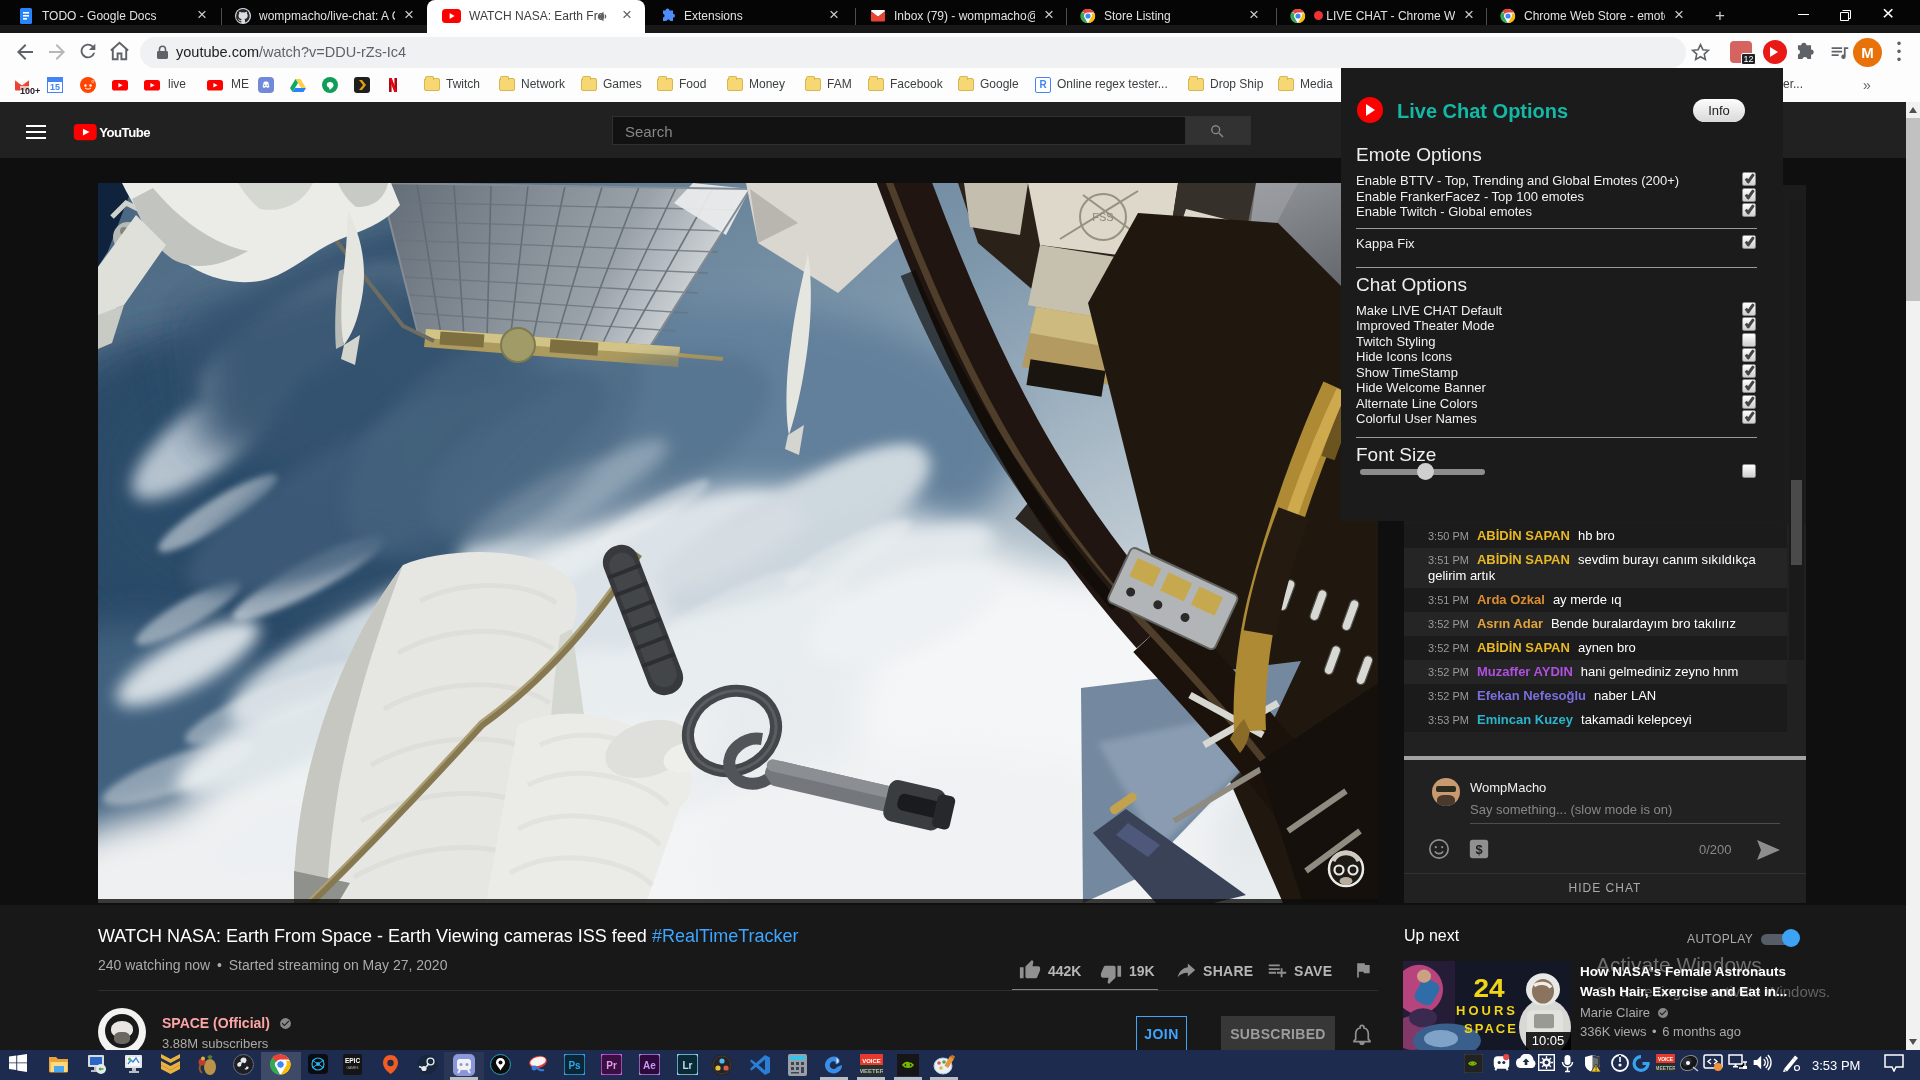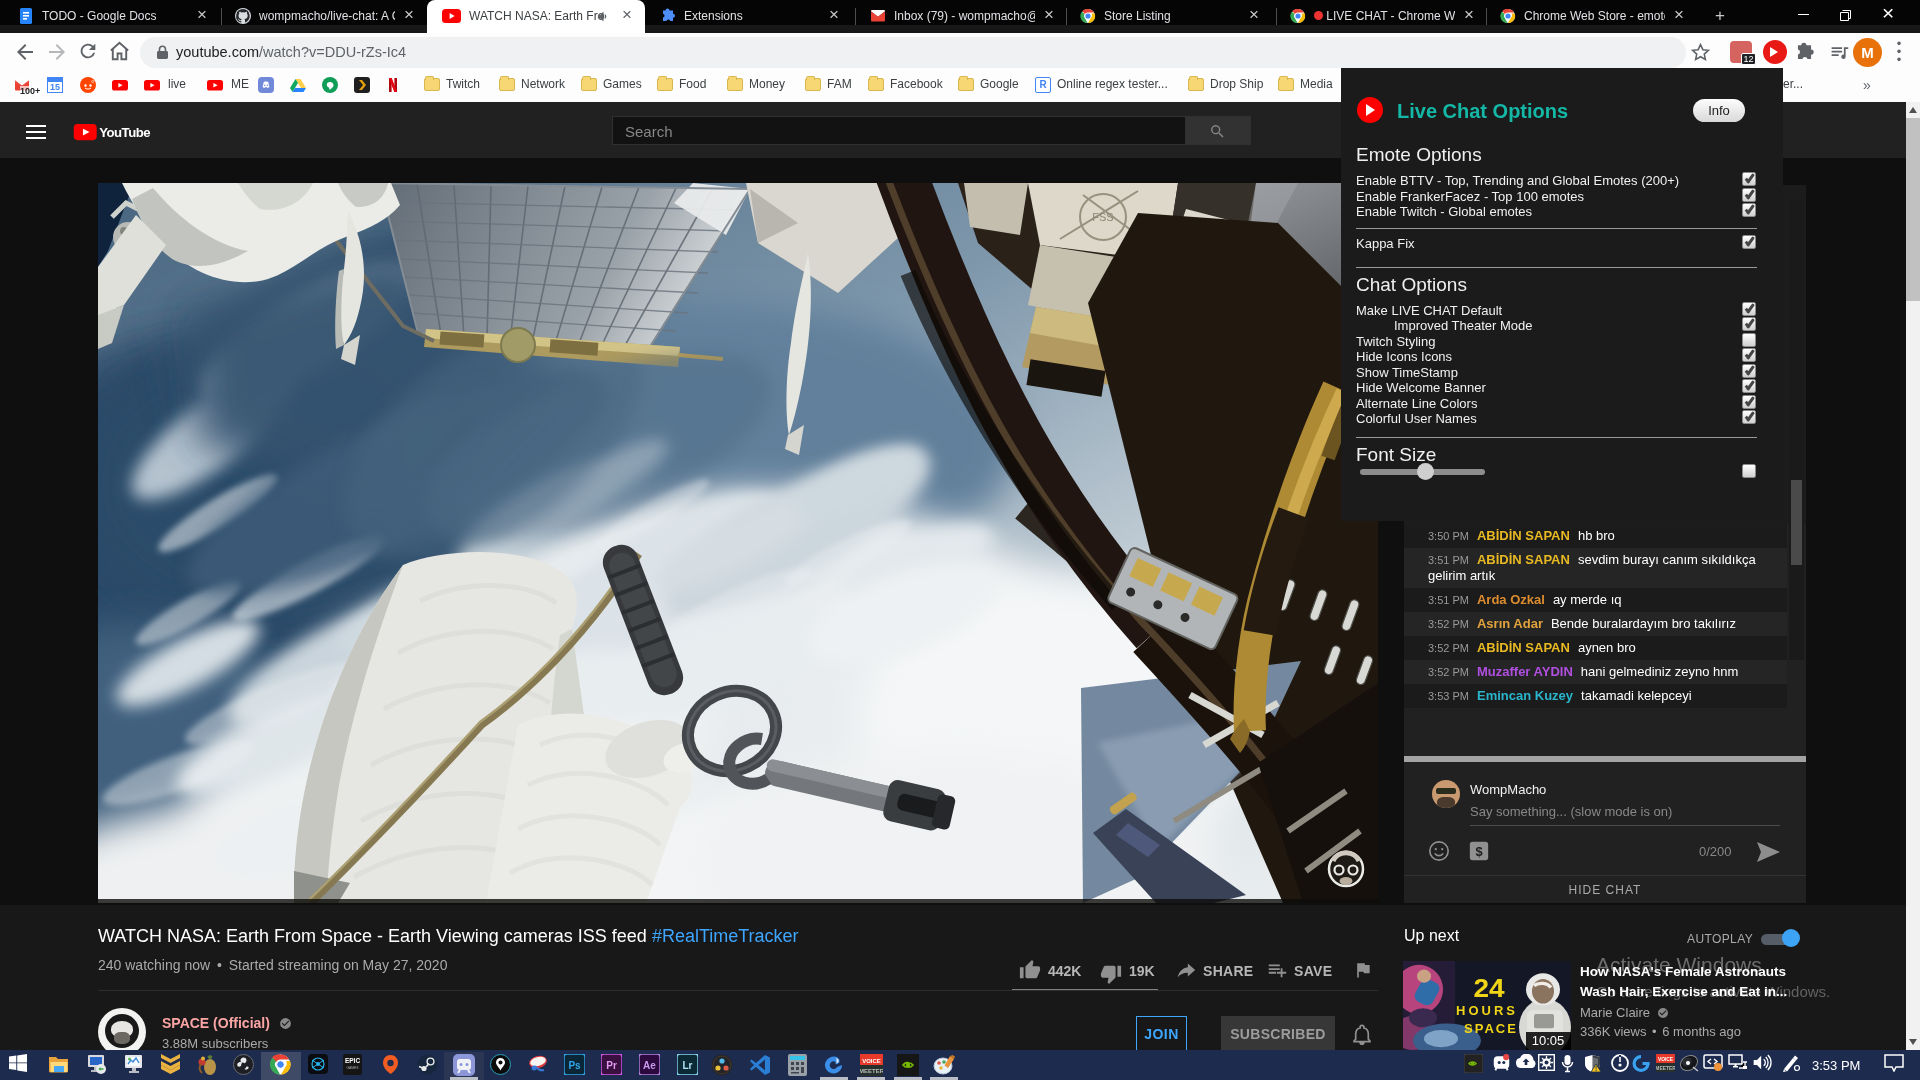--- a/index.html
+++ b/index.html
@@ -43,21 +43,21 @@
   #theater { position:absolute; left:0; top:158px; width:1920px; height:747px; background:#0f0f0f; }
   #video { position:absolute; left:98px; top:183px; width:1280px; height:720px; background:#8fa3b5; }
 
   
   #chat { position:absolute; left:1404px; top:185px; width:402px; height:718px; background:#212121; font-size:13px; }
   .crow { position:relative; width:383px; padding:4px 8px 4px 24px; color:#fff; line-height:16px; }
   .crow .ts { color:#999; font-size:11px; margin-right:8px; }
   .crow b { font-weight:bold; margin-right:8px; }
   #chatscroll { position:absolute; right:2px; top:15px; width:15px; height:460px; background:#1a1a1a; }
   #chatscroll div { position:absolute; left:2px; top:280px; width:11px; height:85px; background:#4a4a4a; }
-  #chatinput { position:absolute; left:0; top:571px; width:402px; height:147px; background:#212121; border-top:6px solid #a3a3a3; }
+  #chatinput { position:absolute; left:0; top:571px; width:402px; height:147px; background:#212121; border-top:4px solid #a3a3a3; }
 
   
   #below { position:absolute; left:0; top:905px; width:1920px; height:145px; background:#181818; }
 
   
   #popup { position:absolute; left:1341px; top:68px; width:442px; height:453px; background:#1b1b1b; color:#fff; }
   .ph { font-size:19px; color:#efefef; position:absolute; left:15px; }
   .pitem { position:absolute; left:15px; font-size:13px; color:#f1f1f1; }
   .cb { position:absolute; left:401px; width:14px; height:14px; border-radius:2px; background:linear-gradient(#ffffff,#cfcfcf); border:1px solid #8a8a8a; }
   .phr { position:absolute; left:15px; width:401px; height:1px; background:#9a9a9a; }
@@ -591,20 +591,21 @@
 </svg>
 <div id="chat">
   <div style="position:absolute;left:0;top:0;width:402px;height:339px;background:#1c1c1c;"></div>
   <div id="chatrows" style="position:absolute;left:0;top:339px;width:402px;">
     <div class="crow" style="background:#1b1b1b;"><span class="ts">3:50 PM</span><b style="color:#e8b923;">ABİDİN SAPAN</b>hb bro</div>
     <div class="crow" style="background:#252525;"><span class="ts">3:51 PM</span><b style="color:#e8b923;">ABİDİN SAPAN</b>sevdim burayı canım sıkıldıkça gelirim artık</div>
     <div class="crow" style="background:#1b1b1b;"><span class="ts">3:51 PM</span><b style="color:#dd8d2e;">Arda Ozkal</b>ay merde ıq</div>
     <div class="crow" style="background:#252525;"><span class="ts">3:52 PM</span><b style="color:#e2a33d;">Asrın Adar</b>Bende buralardayım bro takılırız</div>
     <div class="crow" style="background:#1b1b1b;"><span class="ts">3:52 PM</span><b style="color:#e8b923;">ABİDİN SAPAN</b>aynen bro</div>
     <div class="crow" style="background:#252525;"><span class="ts">3:52 PM</span><b style="color:#b04fe0;">Muzaffer AYDIN</b>hani gelmediniz zeyno hnm</div>
+    <div class="crow" style="background:#1b1b1b;"><span class="ts">3:52 PM</span><b style="color:#7a6fdd;">Efekan Nefesoğlu</b>naber LAN</div>
     <div class="crow" style="background:#1b1b1b;"><span class="ts">3:53 PM</span><b style="color:#2bb5cd;">Emincan Kuzey</b>takamadi kelepceyi</div>
   </div>
   <div id="chatscroll">
       <div></div>
     </div>
   <div id="chatinput">
     <div style="position:absolute;left:28px;top:18px;width:28px;height:28px;border-radius:50%;background:#c9996f;overflow:hidden;">
       <div style="position:absolute;left:4px;top:8px;width:20px;height:6px;background:#2a2d1e;border-radius:2px;"></div>
       <div style="position:absolute;left:5px;top:17px;width:18px;height:11px;background:#4a3a2e;border-radius:40%;"></div>
     </div>
@@ -735,21 +736,21 @@
     <span class="cb ck" style="top:120px;"></span>
   <div class="pitem" style="top:136px;">Enable Twitch - Global emotes</div>
     <span class="cb ck" style="top:135px;"></span>
   <div class="phr" style="top:160px;"></div>
   <div class="pitem" style="top:168px;">Kappa Fix</div>
     <span class="cb ck" style="top:167px;"></span>
   <div class="phr" style="top:199px;"></div>
   <div class="ph" style="top:206px;">Chat Options</div>
   <div class="pitem" style="top:235px;">Make LIVE CHAT Default</div>
     <span class="cb ck" style="top:234px;"></span>
-  <div class="pitem" style="top:250px;margin-left:38px;">Improved Theater Mode</div>
+  <div class="pitem" style="top:250px;">Improved Theater Mode</div>
     <span class="cb ck" style="top:249px;"></span>
   <div class="pitem" style="top:266px;">Twitch Styling</div>
     <span class="cb" style="top:265px;"></span>
   <div class="pitem" style="top:281px;">Hide Icons Icons</div>
     <span class="cb ck" style="top:280px;"></span>
   <div class="pitem" style="top:297px;">Show TimeStamp</div>
     <span class="cb ck" style="top:296px;"></span>
   <div class="pitem" style="top:312px;">Hide Welcome Banner</div>
     <span class="cb ck" style="top:311px;"></span>
   <div class="pitem" style="top:328px;">Alternate Line Colors</div>

